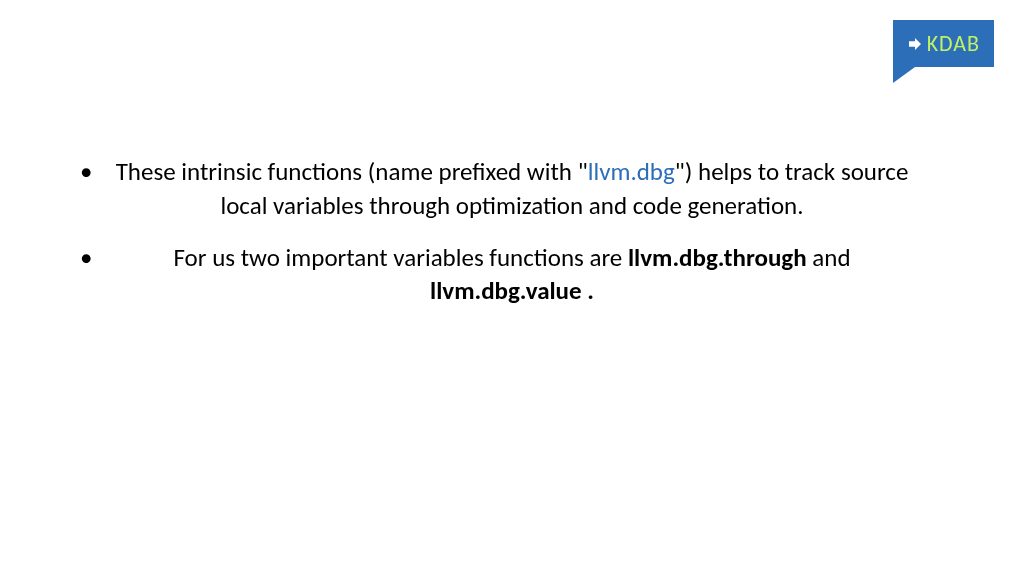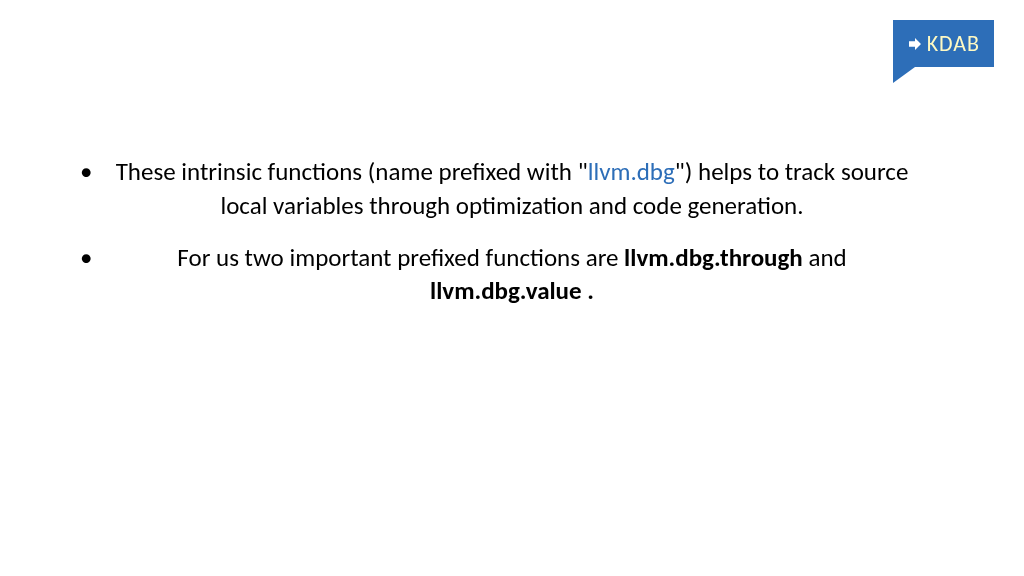--- a/index.html
+++ b/index.html
@@ -15,21 +15,21 @@
       position: relative;
       overflow: hidden;
     }
     .logo-container {
       position: absolute;
       top: 20px;
       right: 30px;
     }
     .logo-box {
       background: #2d6eb8;
-      color: #fef9c3;
+      color: #bef264;
       padding: 10px 14px;
       font-size: 22px;
       font-weight: 400;
       letter-spacing: 1px;
       display: flex;
       align-items: center;
       gap: 4px;
       position: relative;
     }
     .logo-flag {
@@ -98,16 +98,16 @@
     <div class="logo-flag"></div>
   </div>
 </div>
 
 <div class="content">
   <ul>
     <li>
       <span>These intrinsic functions (name prefixed with "</span><span class="link">llvm.dbg</span><span>") helps to track source local variables through optimization and code generation.</span>
     </li>
     <li>
-      <span>For us two important prefixed functions are </span><span class="bold">llvm.dbg.through</span><span> and </span><span class="bold">llvm.dbg.value .</span><span></span>
+      <span>For us two important variables functions are </span><span class="bold">llvm.dbg.through</span><span> and </span><span class="bold">llvm.dbg.value .</span><span></span>
     </li>
   </ul>
 </div>
 
 </body></html>

